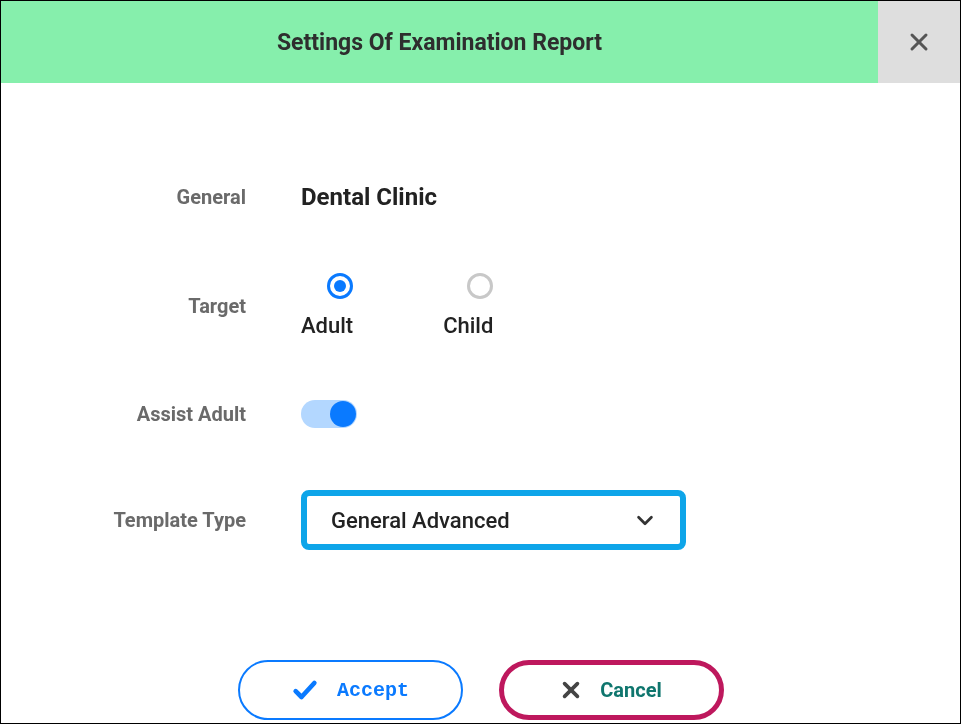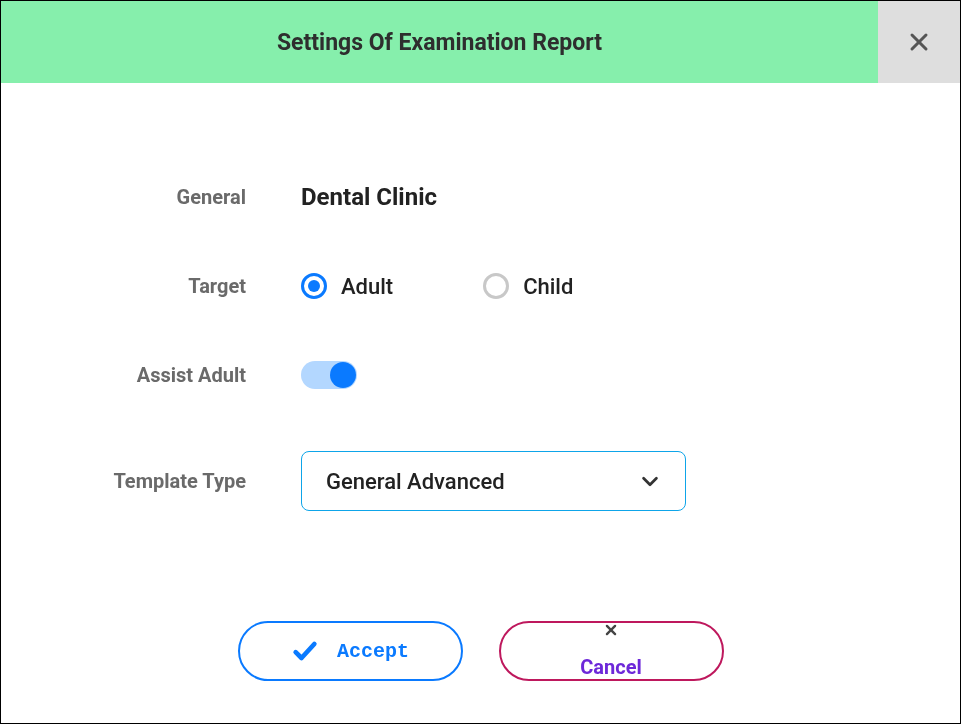--- a/index.html
+++ b/index.html
@@ -60,20 +60,21 @@
     .radios {
       display: flex;
       align-items: center;
       gap: 90px;
     }
     .radio {
       display: flex;
       align-items: flex-end;
       gap: 14px;
       cursor: pointer;
+      flex-direction: column;
     }
     .radio-circle {
       width: 26px;
       height: 26px;
       border-radius: 50%;
       border: 3px solid #c8c8c8;
       display: flex;
       align-items: center;
       justify-content: center;
     }
@@ -104,21 +105,21 @@
       top: 1px;
       right: 1px;
       width: 26px;
       height: 26px;
       border-radius: 50%;
       background: #0a7aff;
     }
     .select {
       width: 385px;
       height: 60px;
-      border: 1px solid #0ea5e9;
+      border: 6px solid #0ea5e9;
       border-radius: 8px;
       display: flex;
       align-items: center;
       justify-content: space-between;
       padding: 0 24px;
       cursor: pointer;
     }
     .select-text {
       font-size: 22px;
       font-weight: 500;
@@ -144,24 +145,23 @@
       font-weight: 700;
     }
     .btn-accept {
       border: 2px solid #0a7aff;
       color: #0a7aff;
       background: #fff;
       font-family: Liberation Mono, monospace;
     }
     .btn-accept svg { width: 28px; height: 28px; }
     .btn-cancel {
-      border: 2px solid #be185d;
-      color: #6d28d9;
+      border: 5px solid #be185d;
+      color: #0f766e;
       background: #fff;
-      flex-direction: column;
     }
     .btn-cancel svg { width: 22px; height: 22px; }
   </style>
 </head>
 <body>
 
 <div class="header">
   <div class="header-title">Settings Of Examination Report</div>
   <div class="close-btn">
     <svg viewBox="0 0 24 24" fill="none" stroke="#555" stroke-width="3" stroke-linecap="round">

